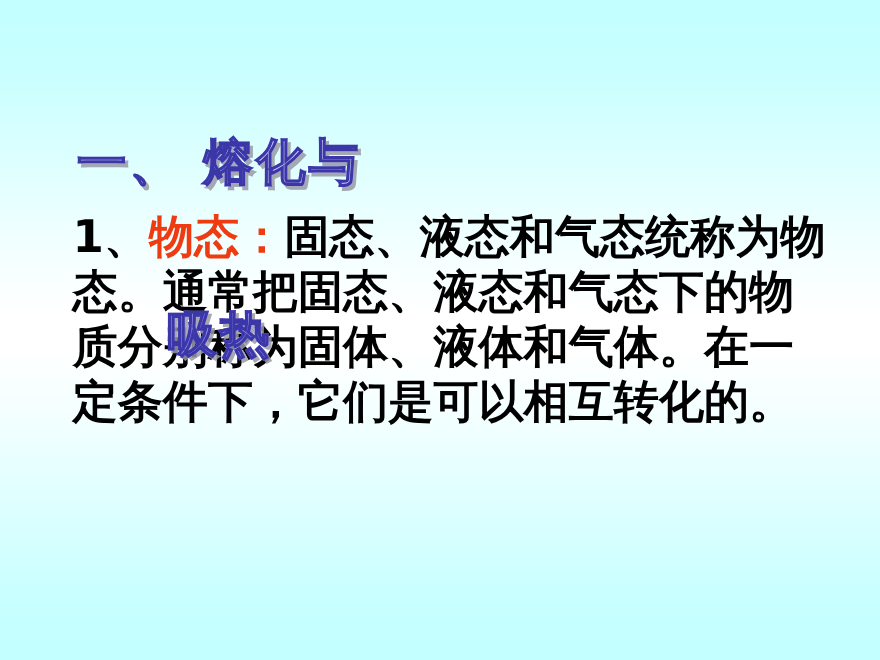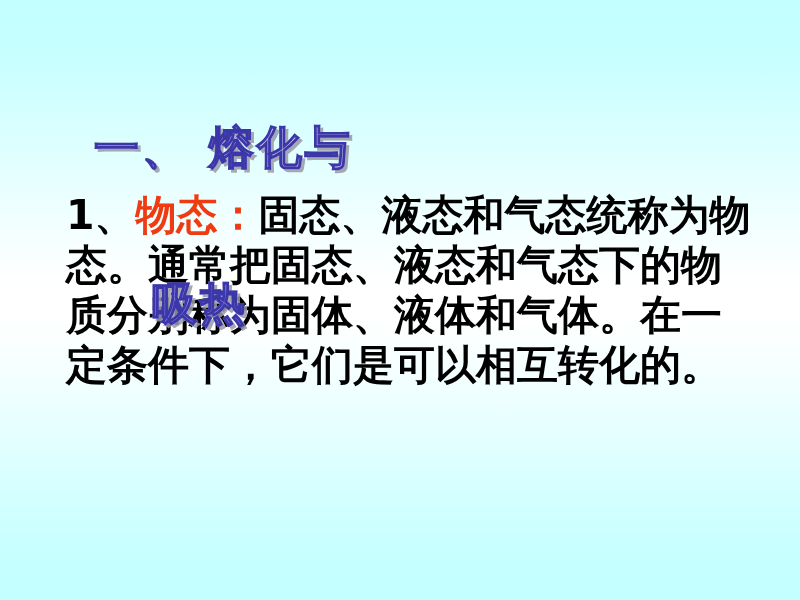--- a/index.html
+++ b/index.html
@@ -77,21 +77,21 @@
     font-weight: 700;
     line-height: 52px;
     letter-spacing: 3px;
     white-space: pre;
     color: #9a9aa6;
     -webkit-text-stroke: 1.2px #9a9aa6;
     z-index: 1;
     opacity: .85;
   }
 
-  .line-1 { padding-left: 0px; margin-left: 24px; }
+  .line-1 { padding-left: 0px; }
   .line-2 { padding-left: 82px; }
 
   
   #body-block {
     position: absolute;
     left: 66px;
     top: 190px;
     width: 690px;
   }
 

